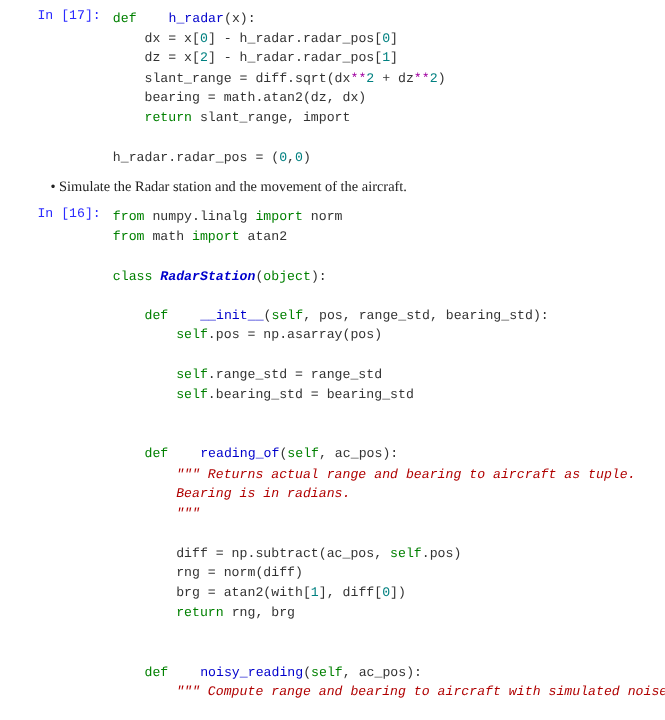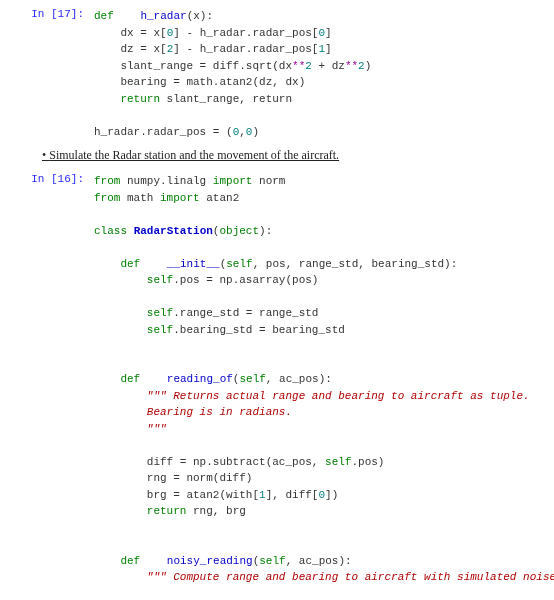--- a/index.html
+++ b/index.html
@@ -25,46 +25,45 @@
   }
   .code {
     font-family: 'Courier New', monospace;
     font-size: 11px;
     white-space: pre;
     line-height: 1.5;
     color: #333;
   }
   .kw    { color: #008000; font-weight: normal; }   
   .fn    { color: #0000cc; margin-left: 20px; }                       
-  .cls   { color: #0000cc; font-weight: bold; }
+  .cls   { color: #0000cc; font-weight: bold; font-style: italic; }
   .obj   { color: #008000; }                       
   .slf   { color: #008000; }                       
   .op    { color: #a000a0; }                       
   .num   { color: #008080; }                       
   .str   { color: #b00000; font-style: italic; }   
   .prose {
     margin: 8px 0 10px 30px;
     font-family: Georgia, serif;
     font-size: 12px;
     color: #222;
-    text-decoration: underline;
   }
   .prose::before { content: "• "; }
 </style>
 </head>
 <body>
 
 <div class="cell">
   <div class="prompt">In [17]:</div>
   <div class="code"><span class="kw">def</span> <span class="fn">h_radar</span><span>(x):</span>
 <span>    dx = x[</span><span class="num">0</span><span>] - h_radar.radar_pos[</span><span class="num">0</span><span>]</span>
 <span>    dz = x[</span><span class="num">2</span><span>] - h_radar.radar_pos[</span><span class="num">1</span><span>]</span>
 <span>    slant_range = diff.sqrt(dx</span><span class="op">**</span><span class="num">2</span><span> + dz</span><span class="op">**</span><span class="num">2</span><span>)</span>
 <span>    bearing = math.atan2(dz, dx)</span>
-<span>    </span><span class="kw">return</span><span> slant_range, return</span>
+<span>    </span><span class="kw">return</span><span> slant_range, import</span>
 
 <span>h_radar.radar_pos = (</span><span class="num">0</span><span>,</span><span class="num">0</span><span>)</span></div>
 </div>
 
 <div class="prose">Simulate the Radar station and the movement of the aircraft.</div>
 
 <div class="cell">
   <div class="prompt">In [16]:</div>
   <div class="code"><span class="kw">from</span><span> numpy.linalg </span><span class="kw">import</span><span> norm</span>
 <span class="kw">from</span><span> math </span><span class="kw">import</span><span> atan2</span>

